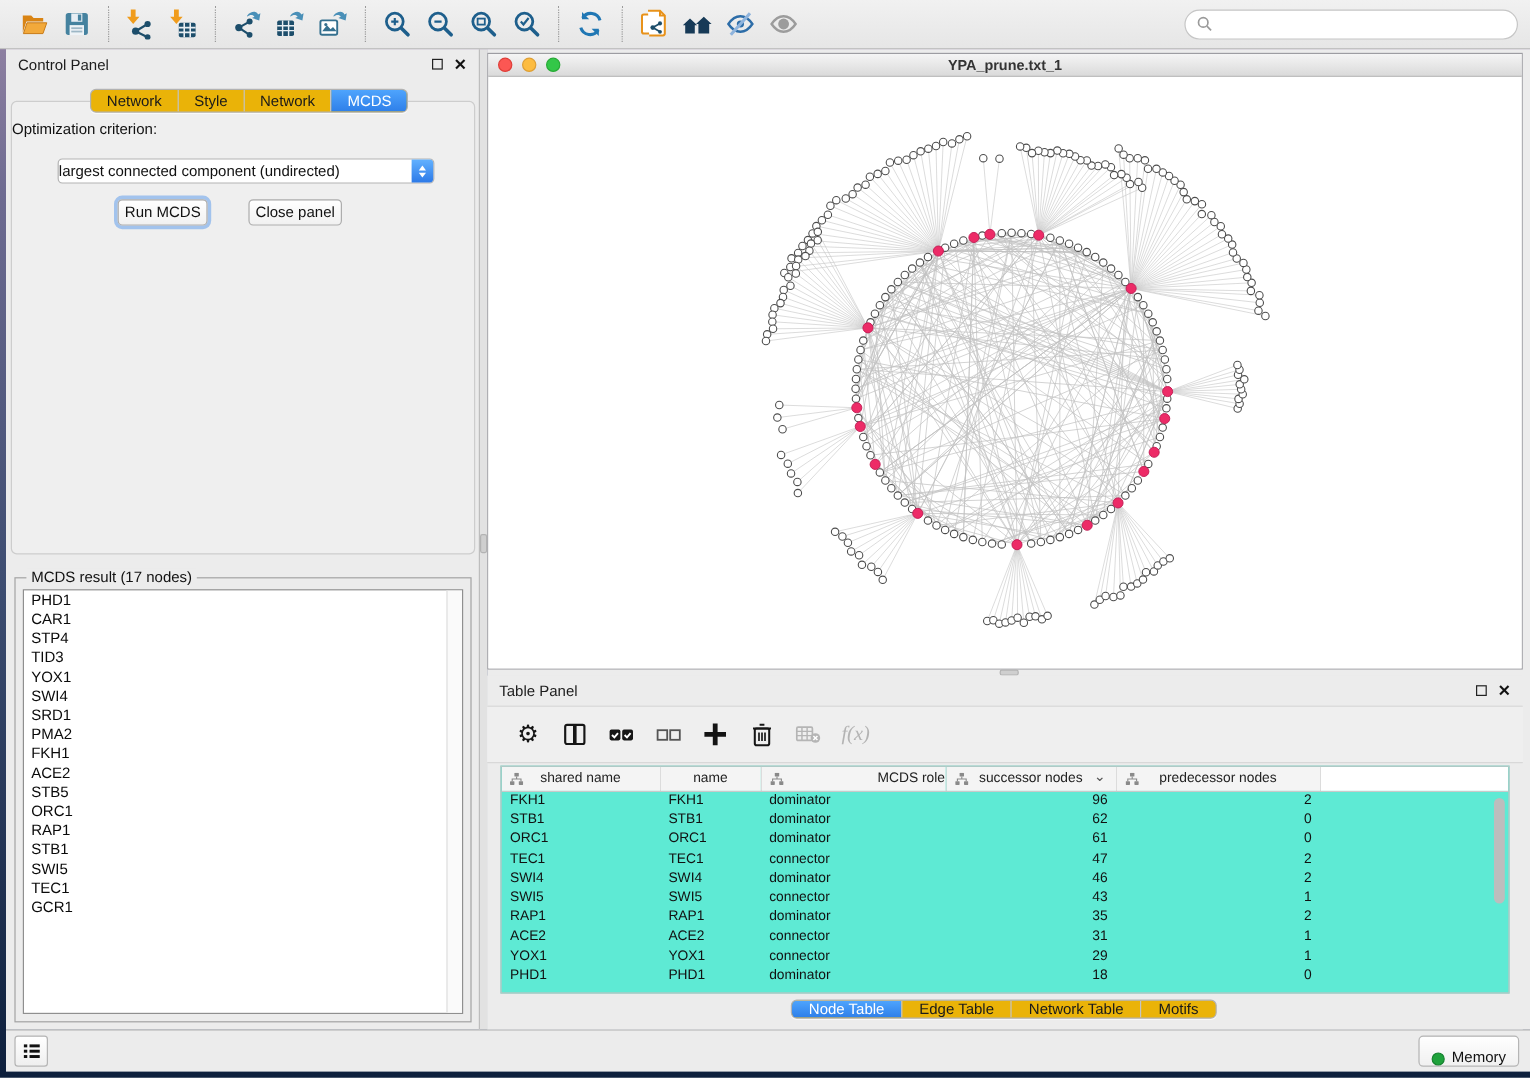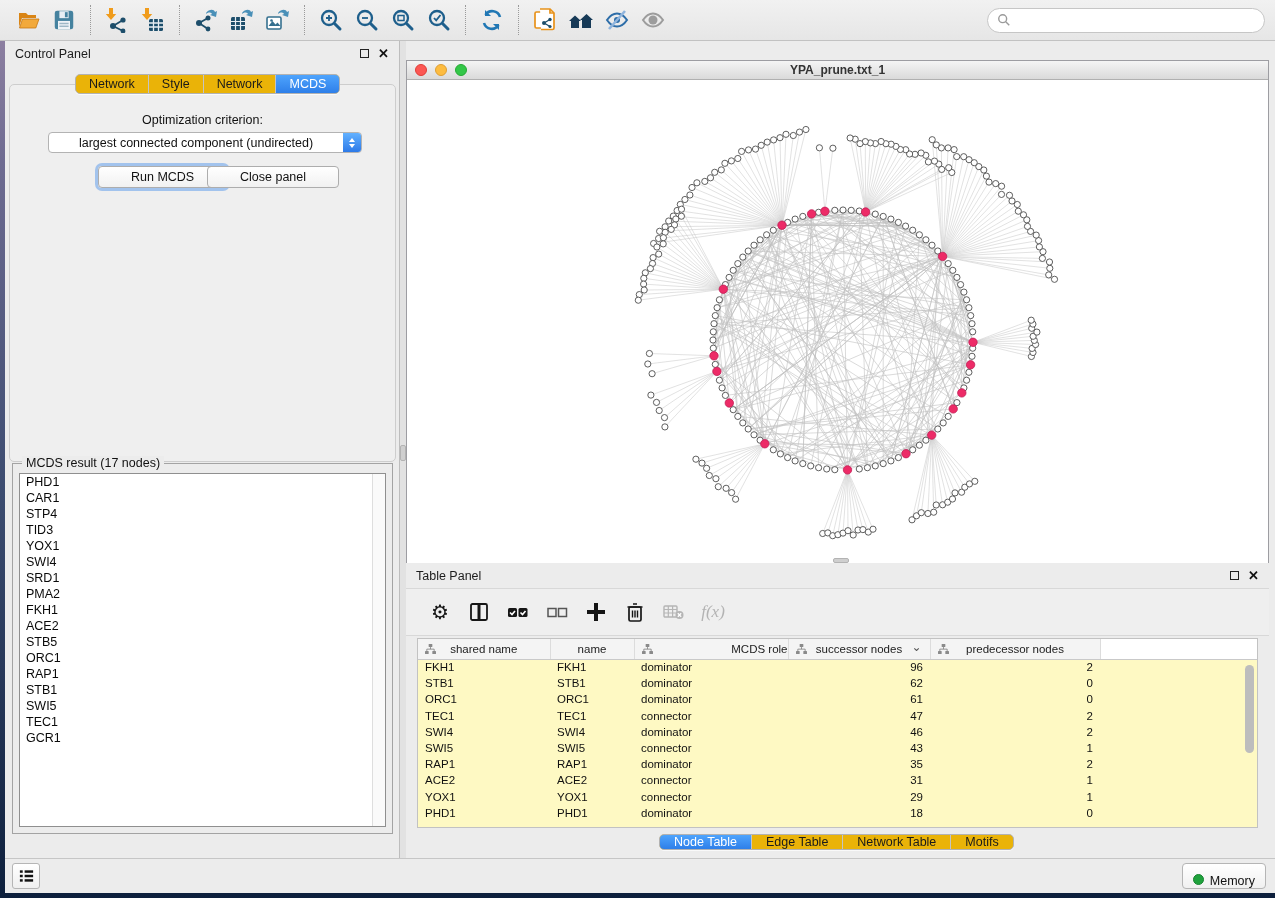--- a/index.html
+++ b/index.html
@@ -24,67 +24,67 @@
   .wctl{margin-left:auto;display:flex;gap:9px;align-items:center}
   .float-ic{width:9px;height:9px;border:1.6px solid #222;display:inline-block}
   .close-ic{font-size:13px;font-weight:bold;color:#111;line-height:9px}
   
   .seg{display:inline-flex;background:#eab308;border:1px solid #b2b2b2;border-radius:5px;overflow:hidden;box-shadow:0 1px 0 rgba(255,255,255,.7)}
   .seg>span{padding:0 13px;font-size:12.5px;color:#1a1a1a;display:flex;align-items:center;border-left:1px solid #c4c4c4;height:100%}
   .seg>span:first-child{border-left:none}
   .seg>span.active{background:linear-gradient(#4ea4fd,#2e7fe9);color:#fff}
   .cp-tabs{position:absolute;left:70px;top:33px;height:20px;z-index:2}
   .cp-box{position:absolute;left:4px;top:43px;width:387px;height:378px;background:#efefef;border:1px solid #cdcdcd;border-radius:5px}
-  .opt-label{position:absolute;left:0;top:28px;width:100%;text-align:center;font-size:12.5px;color:#111}
+  .opt-label{position:absolute;left:0;top:16px;width:100%;font-size:12.5px;color:#111}
   .combo{position:absolute;left:38px;top:47px;width:314px;height:21px;background:#fff;border:1px solid #b3b3b3;border-radius:4px;display:flex;align-items:center}
-  .combo .txt{flex:1;text-align:center;font-size:12.5px;color:#111;white-space:nowrap;overflow:hidden}
+  .combo .txt{flex:1;font-size:12.5px;color:#111;white-space:nowrap;overflow:hidden}
   .stepper{width:18px;height:19px;border-radius:0 3px 3px 0;background:linear-gradient(#62b1ff,#2d7ae8);display:flex;flex-direction:column;align-items:center;justify-content:center;gap:2px}
   .stepper i{width:0;height:0;border-left:3.5px solid transparent;border-right:3.5px solid transparent}
   .stepper i.up{border-bottom:4px solid #fff}
   .stepper i.dn{border-top:4px solid #fff}
-  .btn{background:linear-gradient(#ffffff,#f1f1f1);border:1px solid #adadad;border-radius:4px;height:22px;font-size:12.5px;color:#111;padding:0 32px}
+  .btn{background:linear-gradient(#ffffff,#f1f1f1);border:1px solid #adadad;border-radius:4px;height:22px;font-size:12.5px;color:#111;padding:0 5px}
   .btn.focus{box-shadow:0 0 0 3px rgba(110,165,235,.6)}
   .run-btn{position:absolute;left:88px;top:81px}
   .closep-btn{position:absolute;left:197px;top:81px}
-  .gbox{position:absolute;left:7px;top:422px;width:381px;height:371px;border:1px solid #a3a3a3}
+  .gbox{position:absolute;left:7px;top:440px;width:381px;height:371px;border:1px solid #a3a3a3}
   .gbox .legend{position:absolute;top:-8px;left:9px;background:#ececec;padding:0 4px;font-size:12.5px;color:#111}
   .mlist{position:absolute;left:6px;top:9px;right:6px;bottom:6px;background:#fff;border:1px solid #8f8f8f;overflow:hidden}
   .mlist .track{position:absolute;right:0;top:0;width:13px;height:100%;background:#fafafa;border-left:1px solid #dedede}
   .mlist .li{font-size:12.5px;line-height:16px;padding-left:6px;color:#0a0a0a}
   
-  .net-frame{position:absolute;left:0;top:19px;width:863px;height:514px;border:1px solid #9d9da2;background:#fff}
+  .net-frame{position:absolute;left:0;top:3px;width:863px;height:514px;border:1px solid #9d9da2;background:#fff}
   .net-title{height:19px;background:linear-gradient(#f5f5f5,#dadada);border-bottom:1px solid #b0b0b0;display:flex;align-items:center;padding:0 8px;position:relative}
   .tl{width:12px;height:12px;border-radius:50%;margin-right:8px}
   .tl.red{background:#fc5753;border:1px solid #df3e38}
   .tl.yel{background:#fdbc40;border:1px solid #de9f34}
   .tl.grn{background:#33c748;border:1px solid #27aa35}
   .net-title .t{position:absolute;left:0;right:0;text-align:center;font-size:12px;font-weight:bold;color:#333}
   .net-canvas{width:861px;height:493px;background:#fff}
   .hsplit-handle{position:absolute;left:427px;top:517px;width:16px;height:5px;background:#cfcfcf;border:1px solid #b3b3b3;border-radius:2px}
   
   .table-panel{position:absolute;left:0;top:522px;width:863px;height:295px;background:#ececec}
   .tp-toolbar{position:absolute;left:0;top:25px;width:863px;height:48px;background:#efefef;border:1px solid #d8d8d8;border-left:none;border-right:none;display:flex;align-items:center;padding-left:18px;gap:7px}
   .tpi{width:32px;height:32px;display:flex;align-items:center;justify-content:center}
   .gear-glyph{font-size:20px;color:#161616;line-height:1}
   .fx{font-family:"Liberation Serif",serif;font-style:italic;font-size:17px;color:#b3b3b3}
-  .tp-table{position:absolute;left:11px;top:75px;width:841px;height:190px;background:#fef9c3;border:1px solid #c2c2c2;overflow:hidden}
+  .tp-table{position:absolute;left:11px;top:75px;width:841px;height:190px;background:#5eead4;border:1px solid #c2c2c2;overflow:hidden}
   .tp-table table{border-collapse:collapse;table-layout:fixed;width:100%;font-size:11.5px;color:#111}
   .tp-table thead th{height:20px;background:#f4f4f4;border-right:1px solid #dcdcdc;border-bottom:1px solid #c9c9c9;font-weight:normal;color:#222;position:relative;white-space:nowrap}
   .tp-table thead th.filler{background:#fff;border-right:none}
   .tp-table thead th .cic{position:absolute;left:7px;top:5px}
   .tp-table thead th .sortch{position:absolute;right:8px;top:1px;color:#555;font-size:12px}
   .tp-table td{height:16.2px;padding:0 7px;white-space:nowrap;overflow:hidden}
   .tp-table td.r{text-align:right}
   .vscroll{position:absolute;right:1px;top:22px;width:12px;height:166px}
   .vscroll .thumb{position:absolute;left:1px;top:4px;width:9px;height:88px;background:#bdbdbd;border-radius:5px}
   .tp-tabs{position:absolute;left:253px;top:269px;height:22px}
   .tp-tabs .seg>span{font-size:12.5px;padding:0 14px}
   
   .list-btn{position:absolute;left:7px;top:4px;width:28px;height:26px;background:linear-gradient(#fff,#efefef);border:1px solid #b5b5b5;border-radius:3px;display:flex;align-items:center;justify-content:center}
-  .mem-btn{position:absolute;right:9px;top:4px;height:26px;background:linear-gradient(#fff,#f0f0f0);border:1px solid #b5b5b5;border-radius:4px;display:flex;align-items:flex-start;gap:6px;padding:10px 10px;font-size:12.5px;color:#111}
+  .mem-btn{position:absolute;right:9px;top:4px;height:26px;background:linear-gradient(#fff,#f0f0f0);border:1px solid #b5b5b5;border-radius:4px;display:flex;align-items:flex-end;gap:6px;padding:0 10px;font-size:12.5px;color:#111}
   .mem-dot{width:11px;height:11px;border-radius:50%;background:#1fa23c;border:1px solid #168330}
 </style>
 </head>
 <body>
 
 <div class="screen">
 
   <div class="toolbar">
     <span class="tbtn">
       <svg width="26" height="26" viewBox="0 0 26 26">

